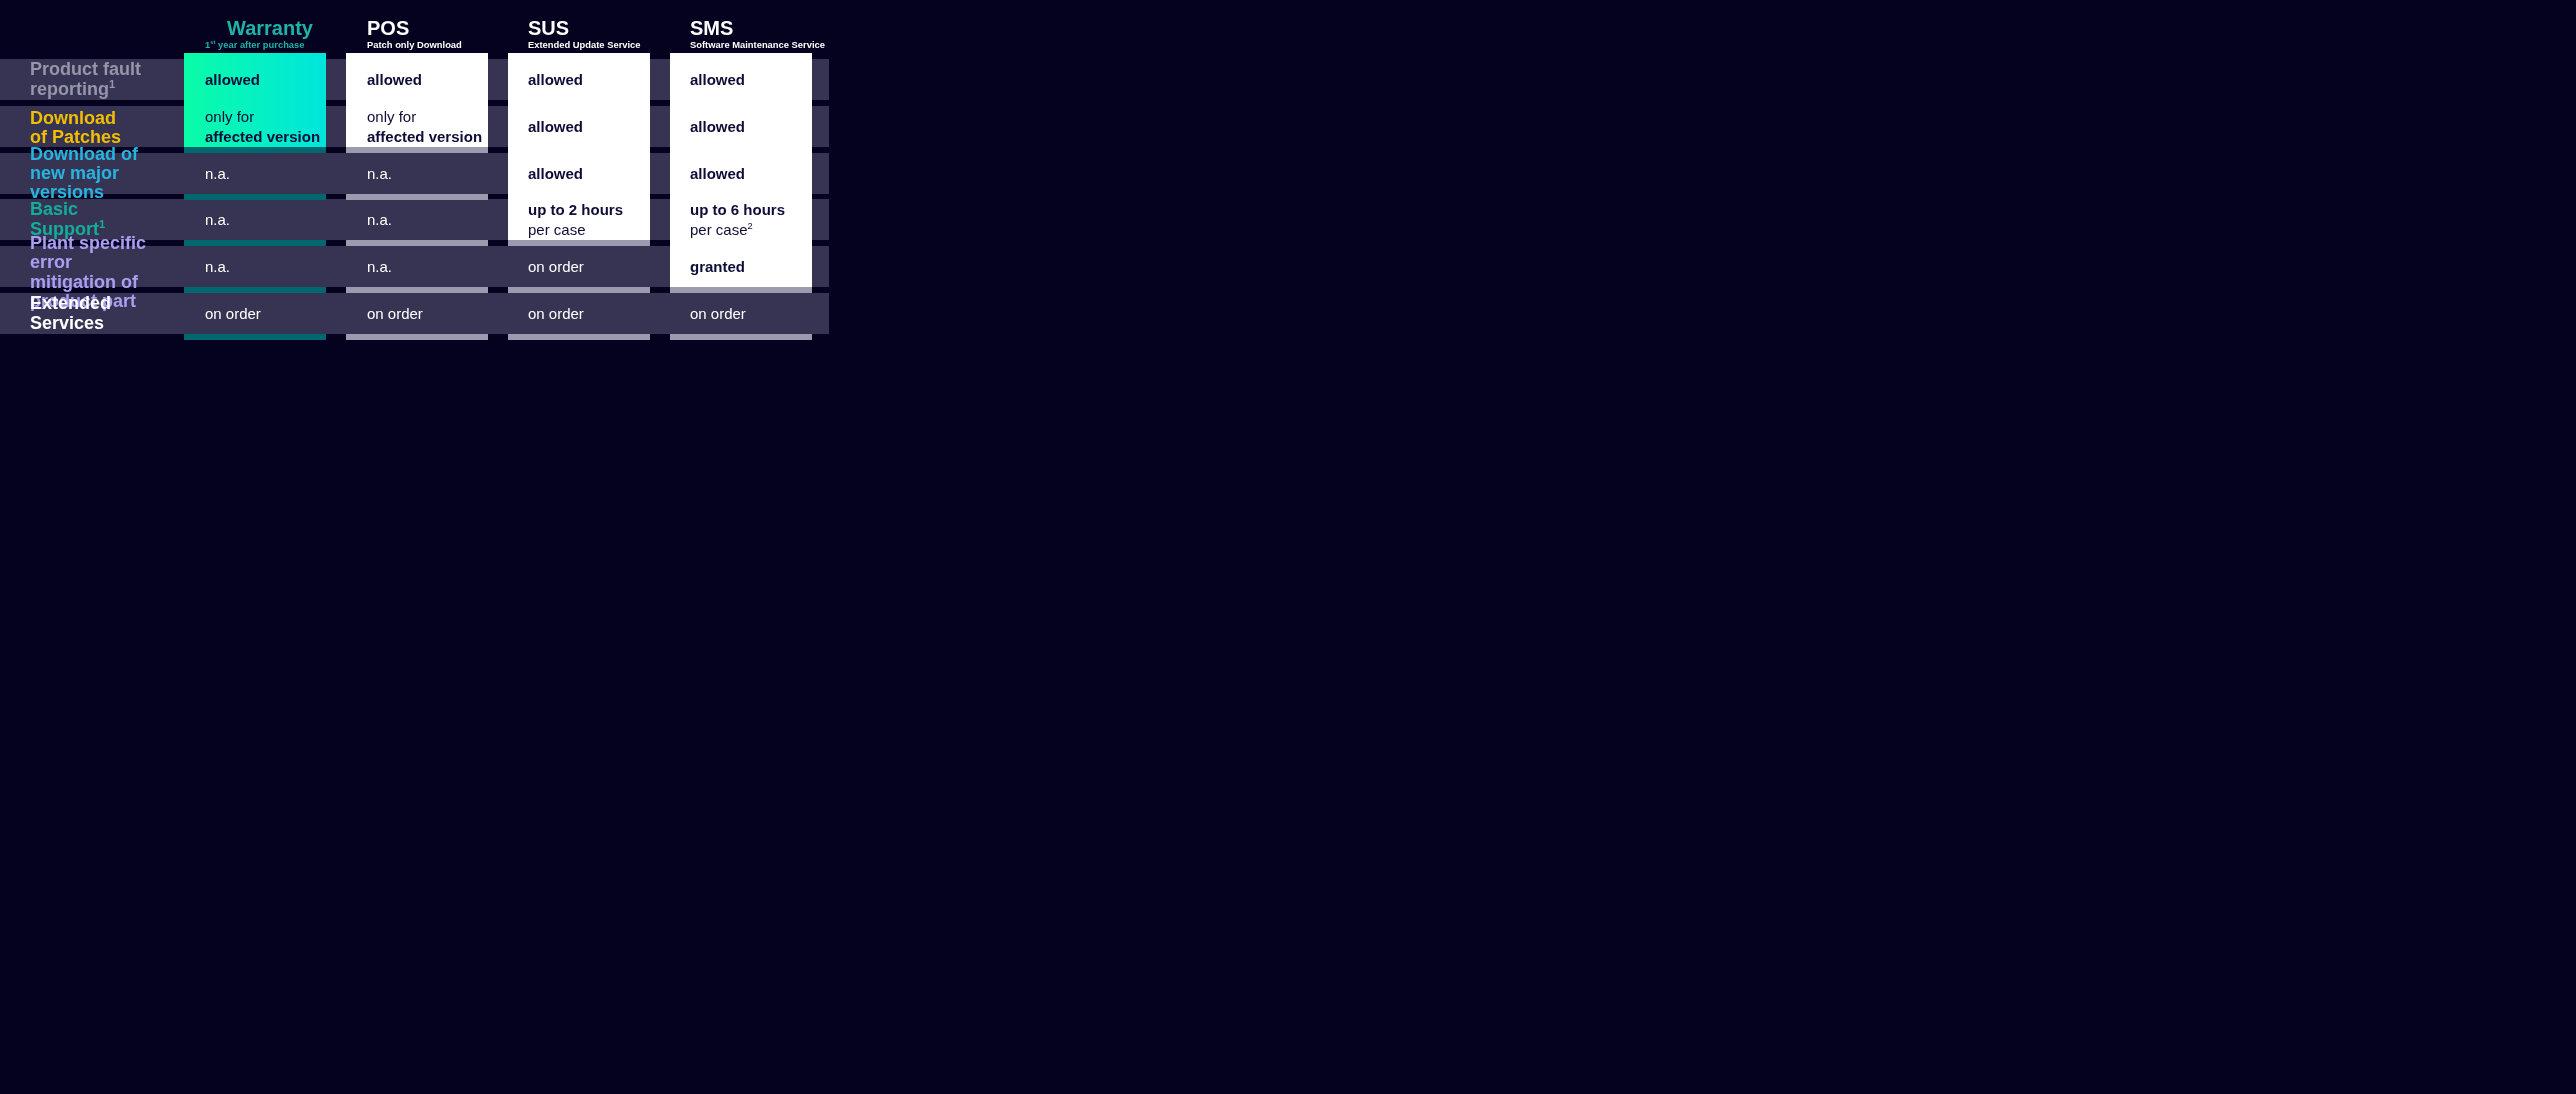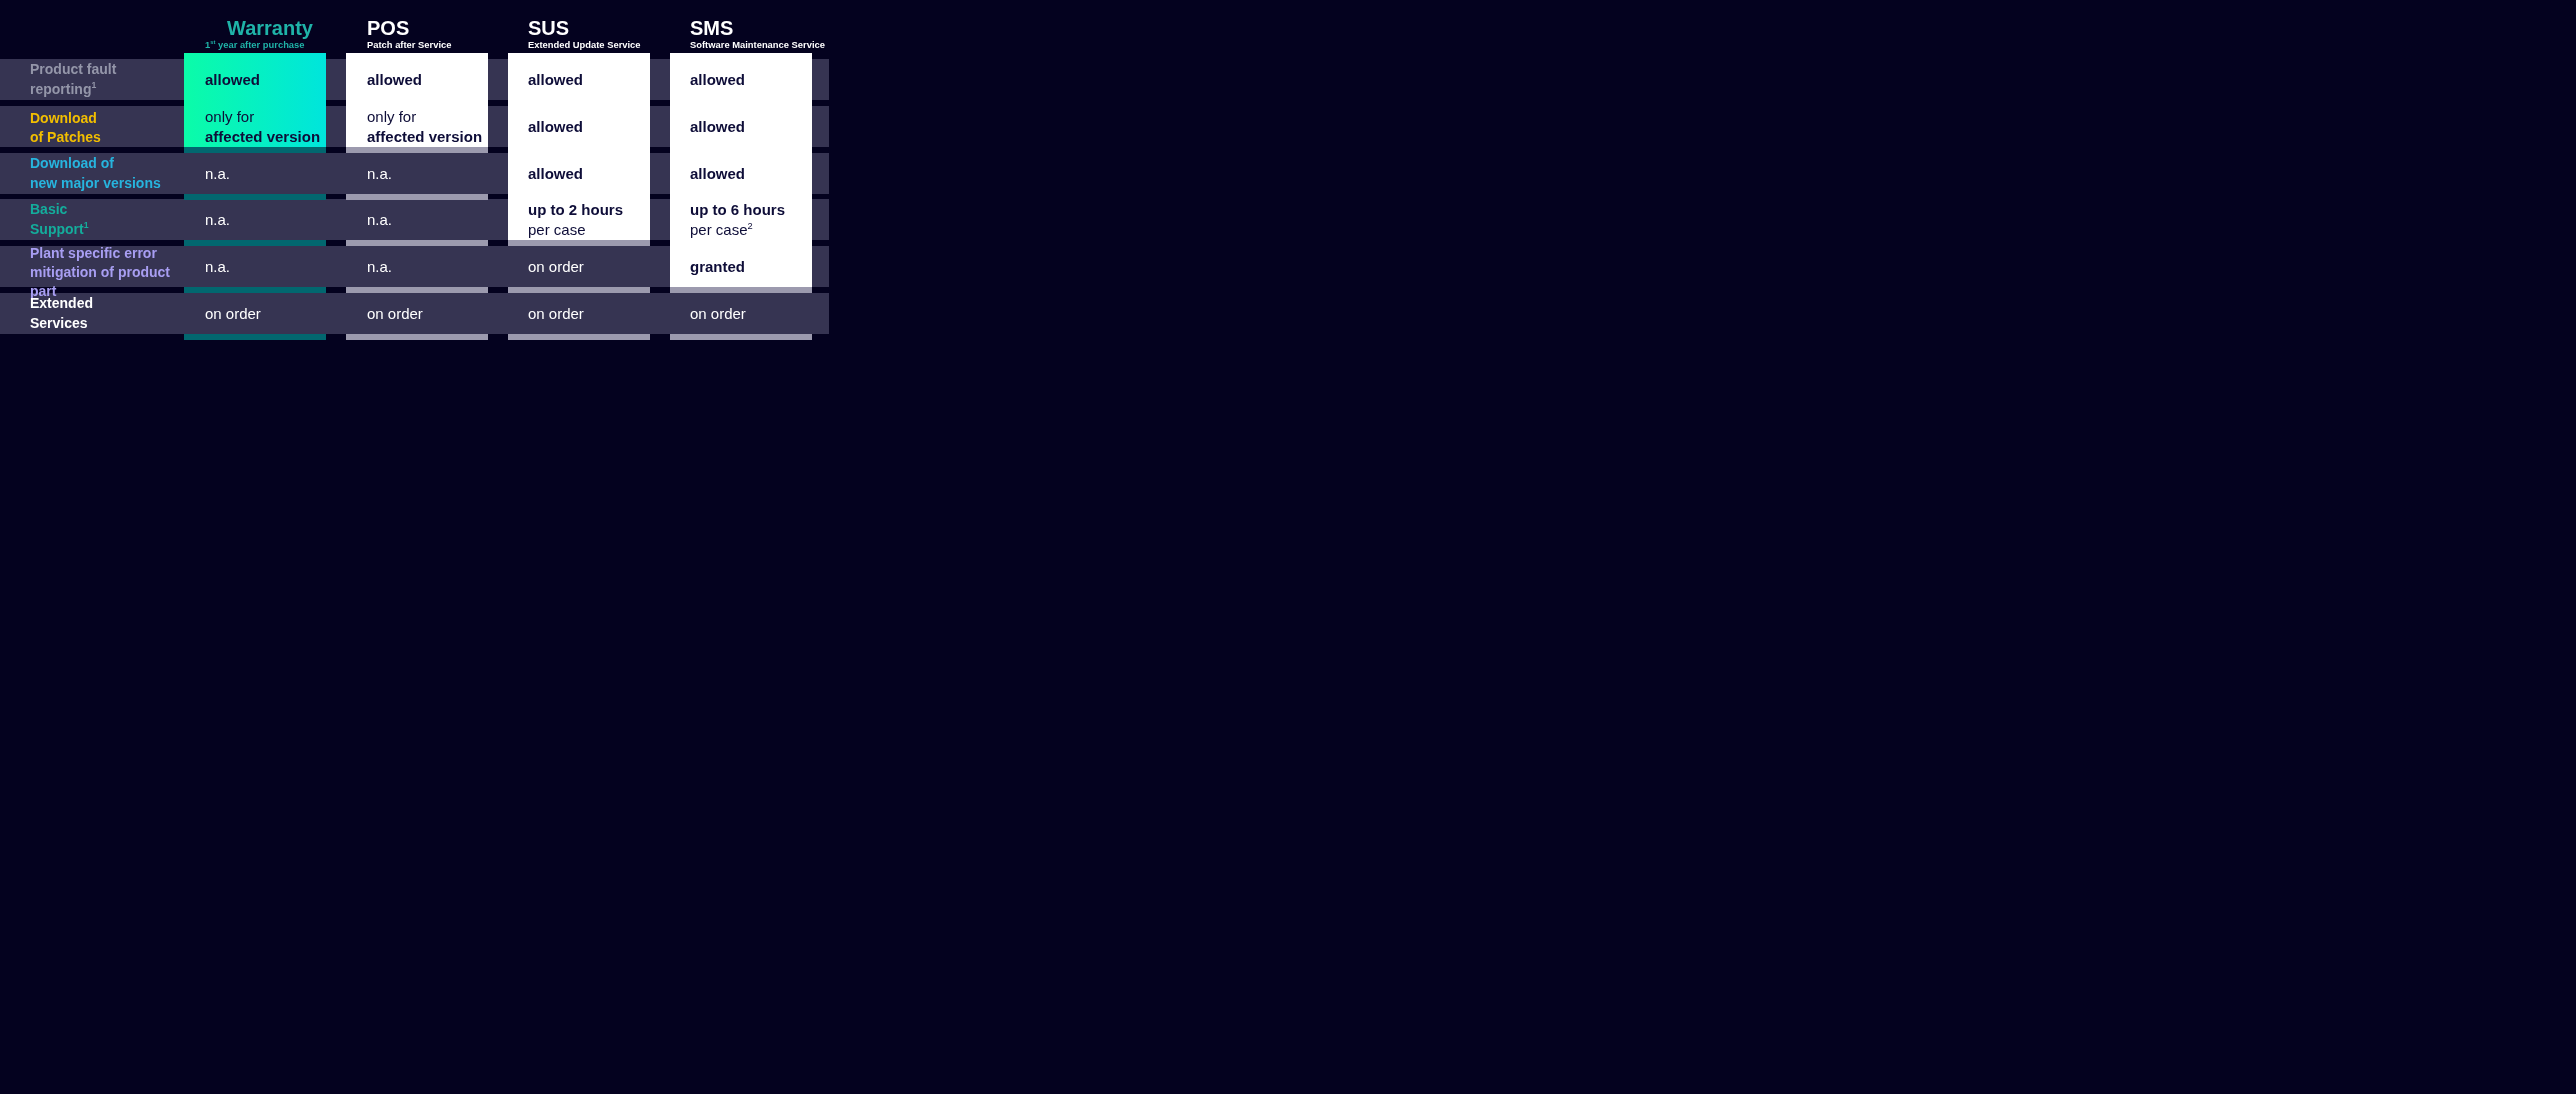--- a/index.html
+++ b/index.html
@@ -11,21 +11,21 @@
     font-family:"Liberation Sans", sans-serif;
     -webkit-font-smoothing:antialiased;
   }
   .row-band{position:absolute;left:0;background:#363452;}
   .card{position:absolute;}
   .strip{position:absolute;height:5.8px;}
   .col-header{position:absolute;}
   .col-title{font-weight:bold;font-size:20px;line-height:21px;letter-spacing:0px;}
   .col-subtitle{font-weight:bold;font-size:9.4px;line-height:10px;margin-top:0.6px;}
   .row-label{position:absolute;display:flex;flex-direction:column;justify-content:center;
-    font-weight:bold;font-size:14px;line-height:19.3px;}
+    font-weight:bold;font-size:18px;line-height:19.3px;}
   .cell{position:absolute;display:flex;flex-direction:column;justify-content:center;
     font-size:15px;line-height:20px;}
   .cell .b,.row-label .b{font-weight:bold;}
   .cell .r{font-weight:normal;}
   sup{font-size:0.62em;line-height:0;}
 </style>
 </head>
 <body>
 
 <div class="stage">
@@ -87,21 +87,21 @@
       </div>
       <div class="cell" style="left: 205px; top: 246px; width: 122px; height: 41px; color: rgb(255, 255, 255);">
         <div class="r"><span>n.a.</span></div>
       </div>
       <div class="cell" style="left: 205px; top: 293px; width: 122px; height: 41px; color: rgb(255, 255, 255);">
         <div class="r"><span>on order</span></div>
       </div>
       <div class="col-header" style="left: 367px; top: 18px; width: 130px;">
         <div class="col-title" style="color: rgb(255, 255, 255);">POS</div>
         <div class="col-subtitle" style="color: rgb(255, 255, 255); white-space: nowrap;">
-          <div class="b"><span>Patch after Service</span></div>
+          <div class="b"><span>Patch only Download</span></div>
         </div>
       </div>
       <div class="card" style="left: 346px; top: 53px; width: 142px; height: 94px; background: rgb(255, 255, 255);"></div>
       <div class="strip" style="left: 346px; top: 147px; width: 142px; background: rgb(156, 154, 174);"></div>
       <div class="strip" style="left: 346px; top: 194px; width: 142px; background: rgb(156, 154, 174);"></div>
       <div class="strip" style="left: 346px; top: 240px; width: 142px; background: rgb(156, 154, 174);"></div>
       <div class="strip" style="left: 346px; top: 287px; width: 142px; background: rgb(156, 154, 174);"></div>
       <div class="strip" style="left: 346px; top: 334px; width: 142px; background: rgb(156, 154, 174);"></div>
       <div class="cell" style="left: 367px; top: 59px; width: 122px; height: 41px; color: rgb(14, 13, 56);">
         <div class="b"><span>allowed</span></div>

